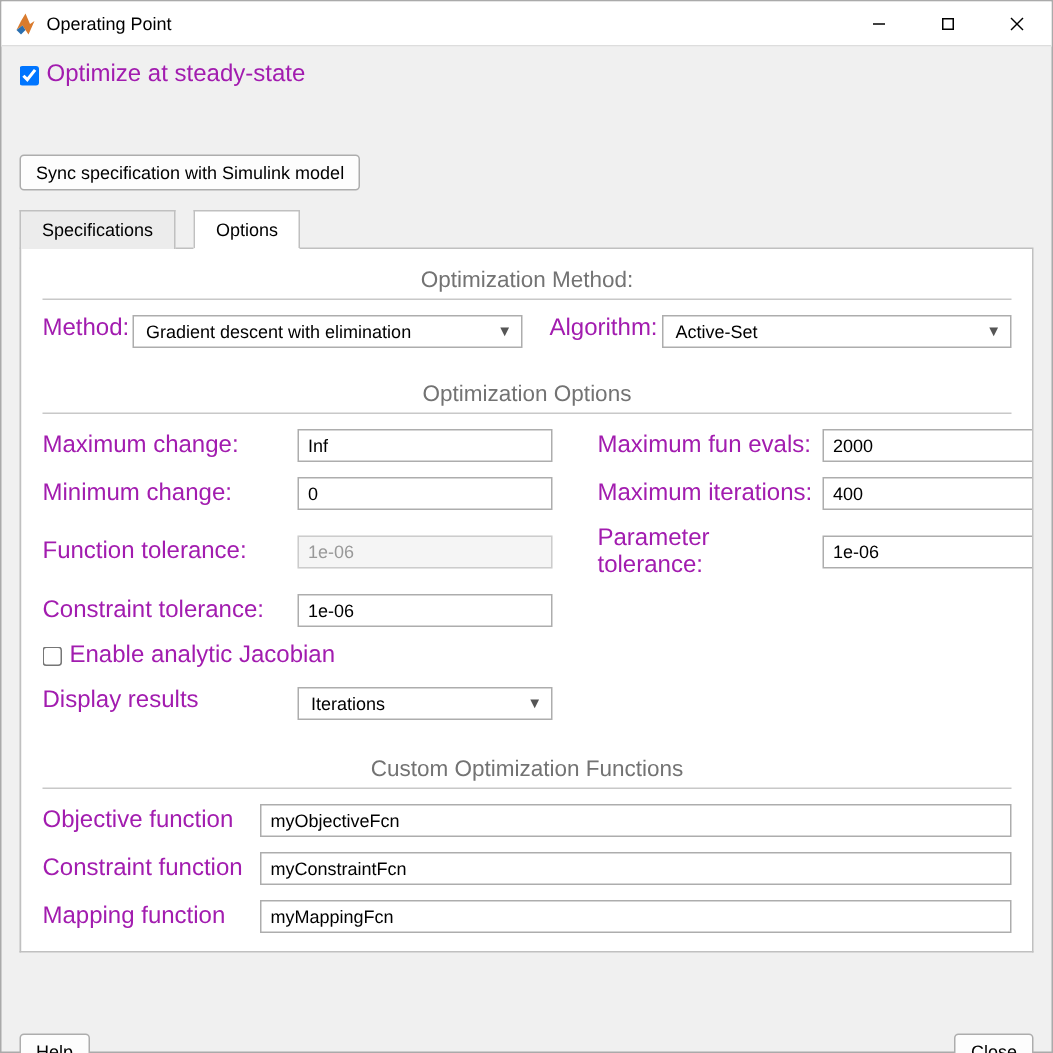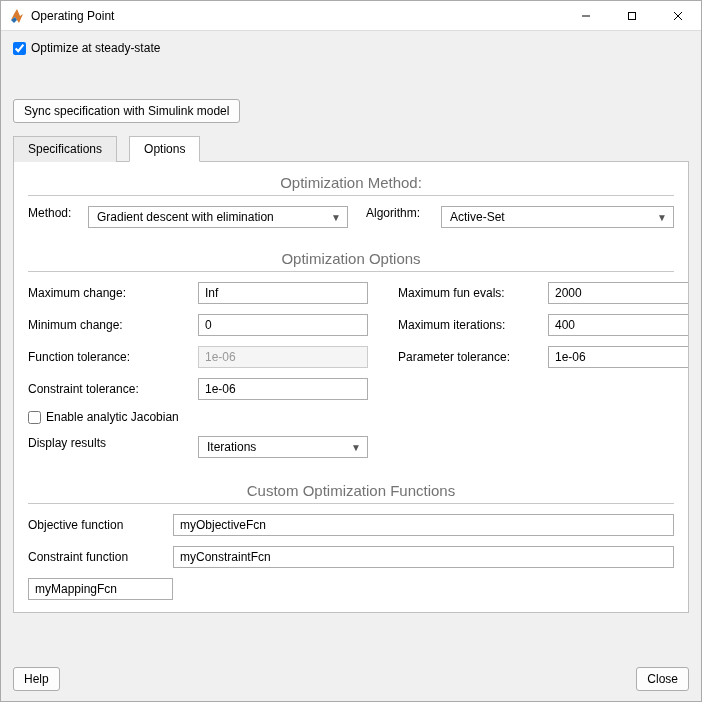--- a/index.html
+++ b/index.html
@@ -108,22 +108,22 @@
   border: none;
   border-top: 1px solid #c8c8c8;
   margin-bottom: 10px;
 }
 .row {
   display: flex;
   align-items: flex-start;
   margin-bottom: 10px;
 }
 .label {
-  font-size: 12px;
-  color: #000000;
+  font-size: 16px;
+  color: #a21caf;
 }
 .select {
   background: #fff;
   border: 1px solid #adadad;
   height: 22px;
   display: flex;
   align-items: center;
   justify-content: space-between;
   padding: 0 6px 0 8px;
   font-size: 12px;
@@ -293,20 +293,21 @@
         <span class="label">Objective function</span>
         <div class="input">
             <span>myObjectiveFcn</span>
           </div>
 
         <span class="label">Constraint function</span>
         <div class="input">
             <span>myConstraintFcn</span>
           </div>
 
+        <span class="label">Mapping function</span>
         <div class="input">
             <span>myMappingFcn</span>
           </div>
       </div>
 
     </div>
   </div>
 
   <div class="footer">
     <button class="btn">Help</button>

